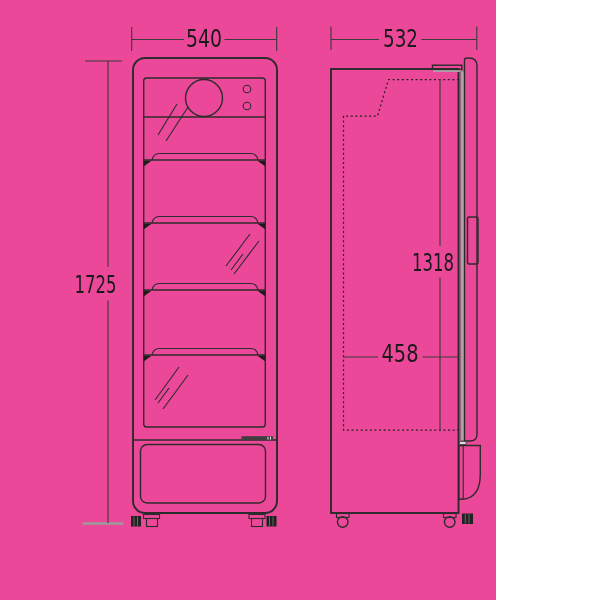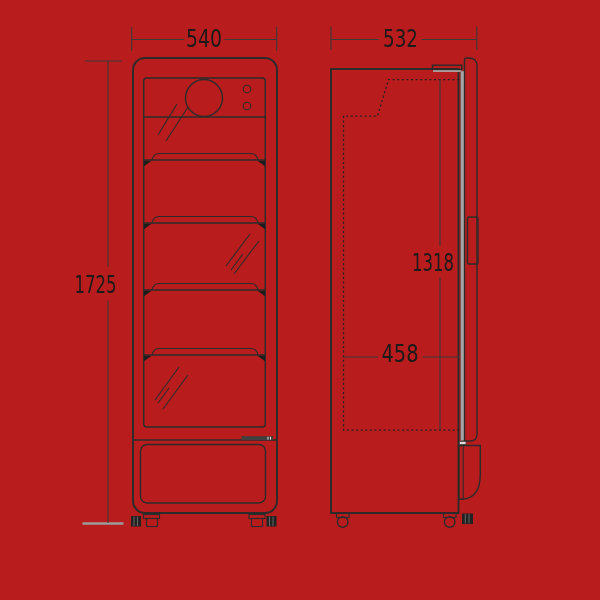--- a/index.html
+++ b/index.html
@@ -1,16 +1,16 @@
 <!DOCTYPE html>
 <html><head>
 <meta charset="utf-8">
 <style>
   html,body{margin:0;padding:0;background:#ffffff;}
-  .stage{width:600px;height:600px;background:#b91c1c;position:relative;font-family:"DejaVu Sans",sans-serif;}
+  .stage{width:496px;height:600px;background:#ec4899;position:relative;font-family:"DejaVu Sans",sans-serif;}
   svg{display:block;}
   text.dim{font-family:"DejaVu Sans",sans-serif;font-size:24px;fill:#1a1a1a;}
   .ln{stroke:#2b2b2b;fill:none;}
   .thick{stroke-width:1.9;}
   .med{stroke-width:1.4;}
   .thin{stroke-width:1.1;}
   .dimln{stroke:#3a3a3a;stroke-width:1.1;fill:none;}
   .dash{stroke:#222;stroke-width:1.25;fill:none;stroke-dasharray:2 2.6;}
 </style>
 </head>

